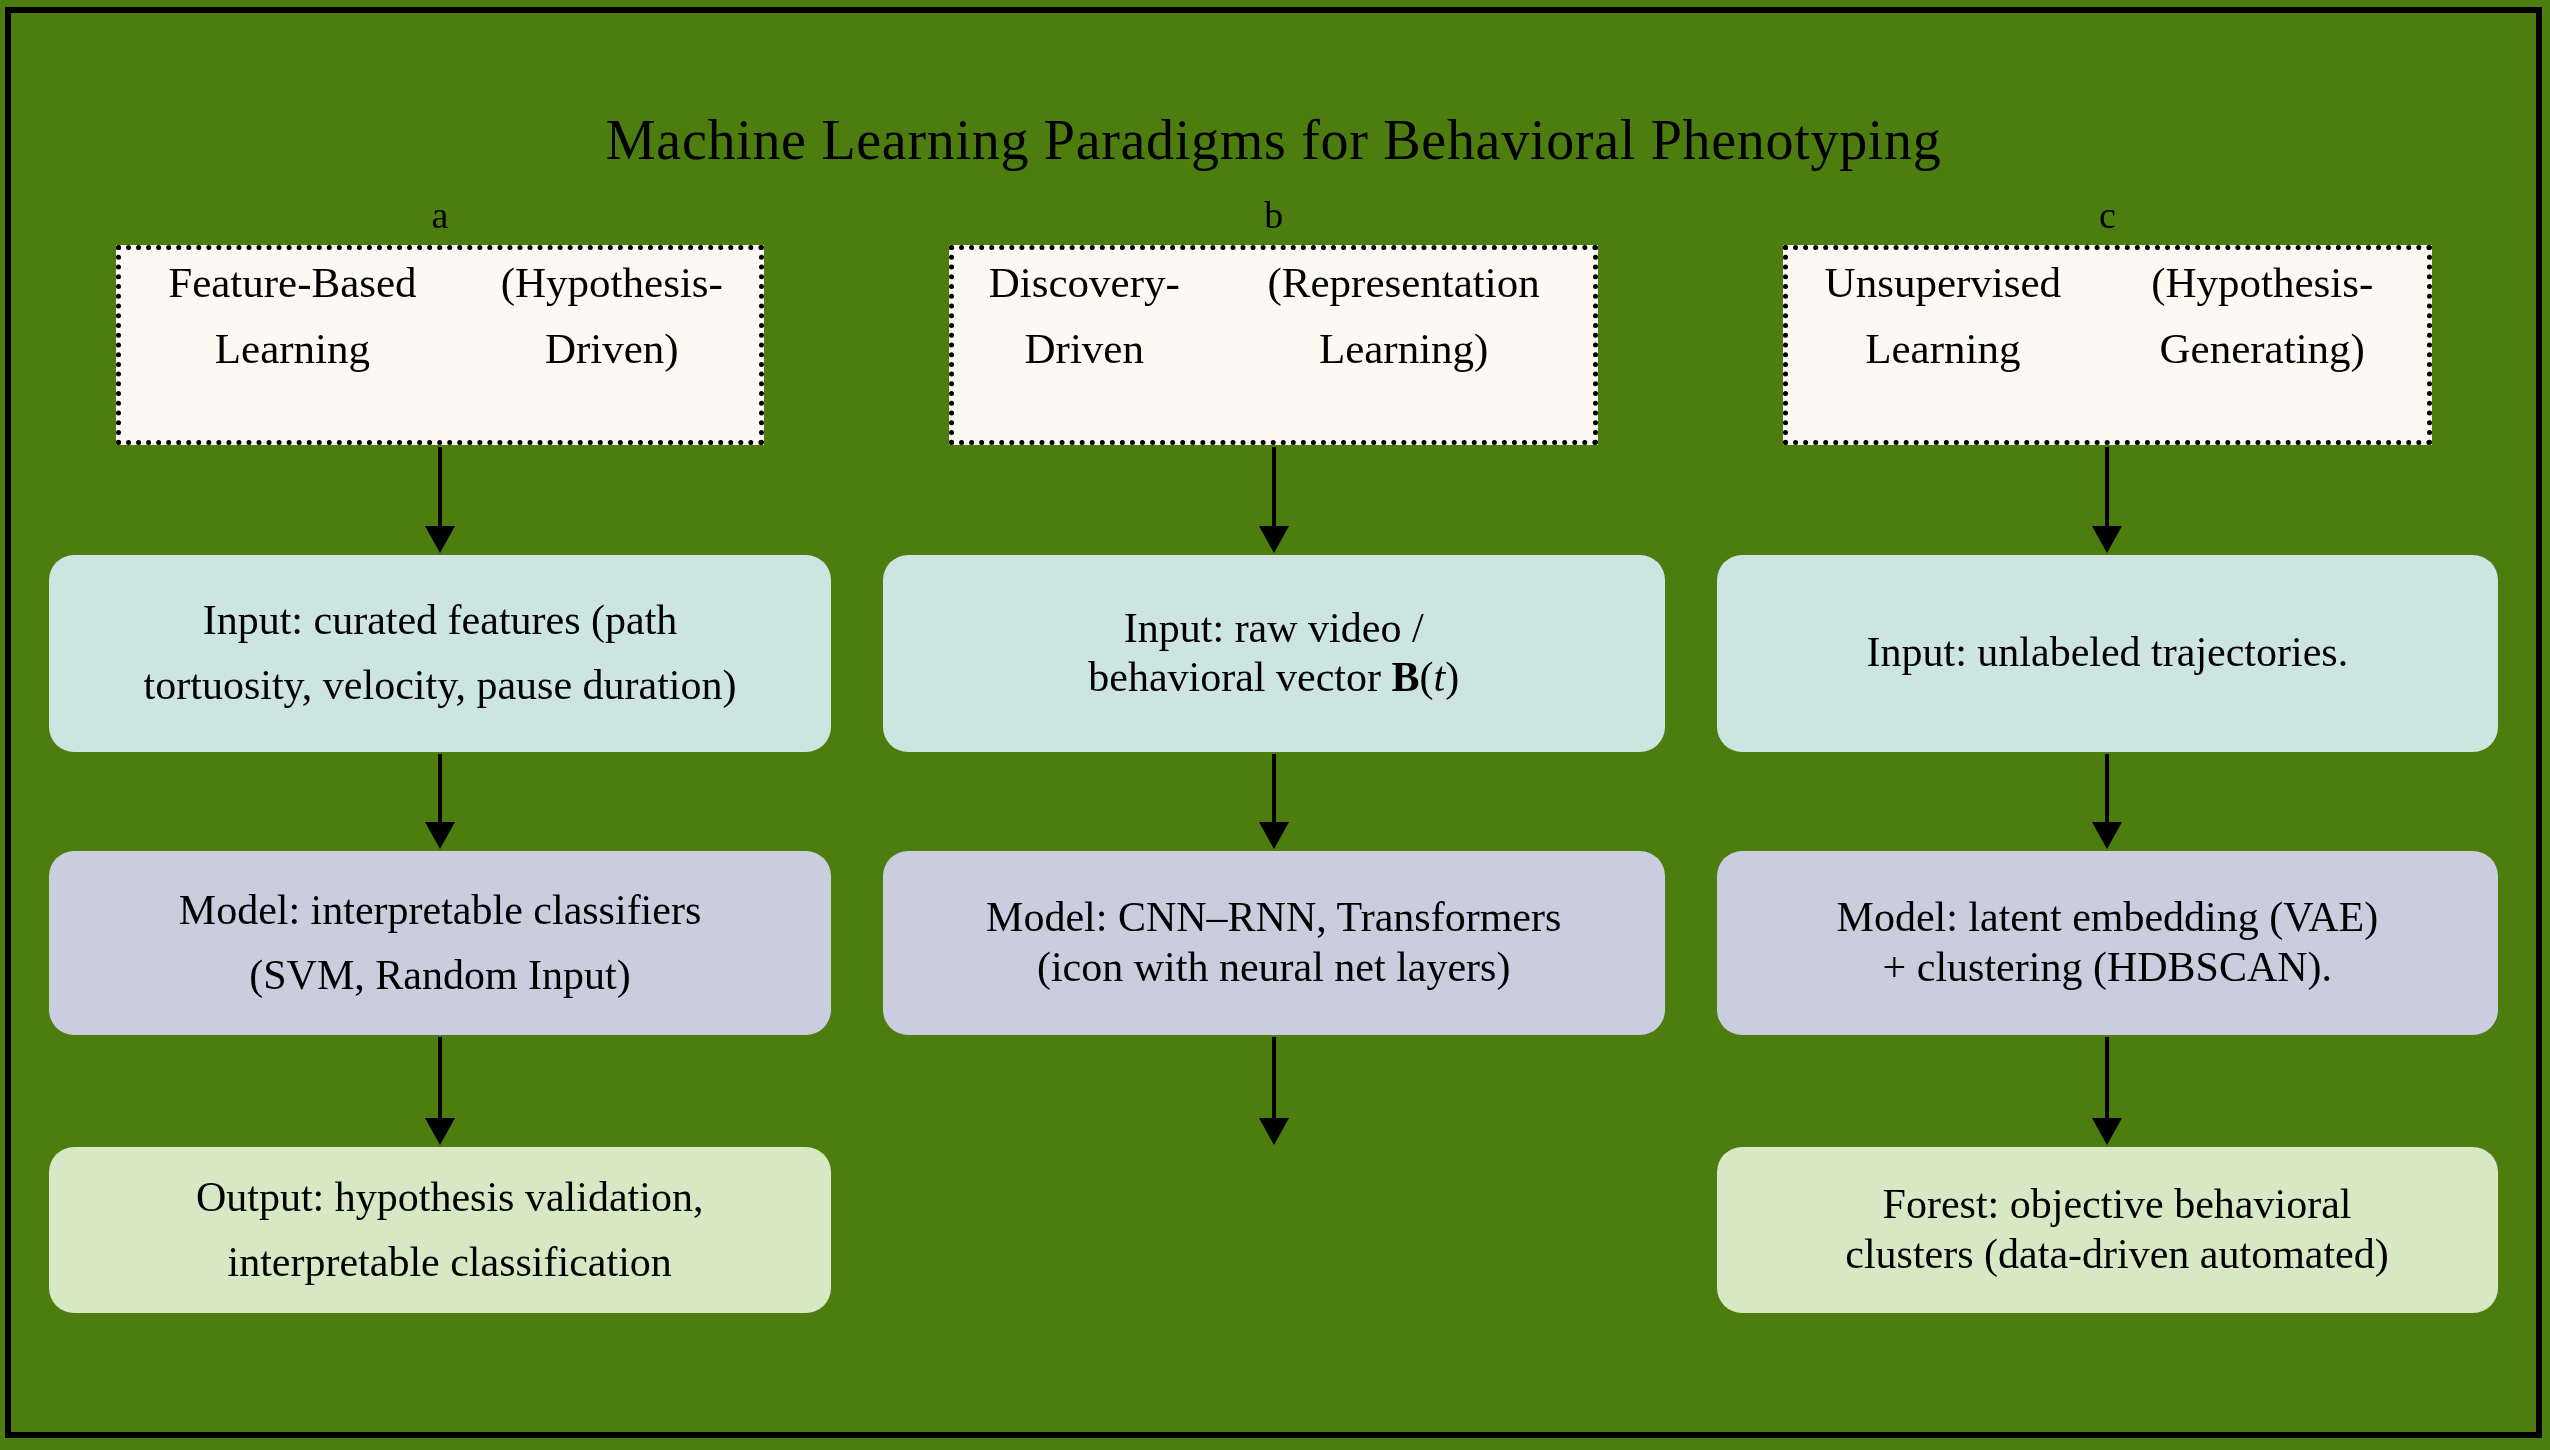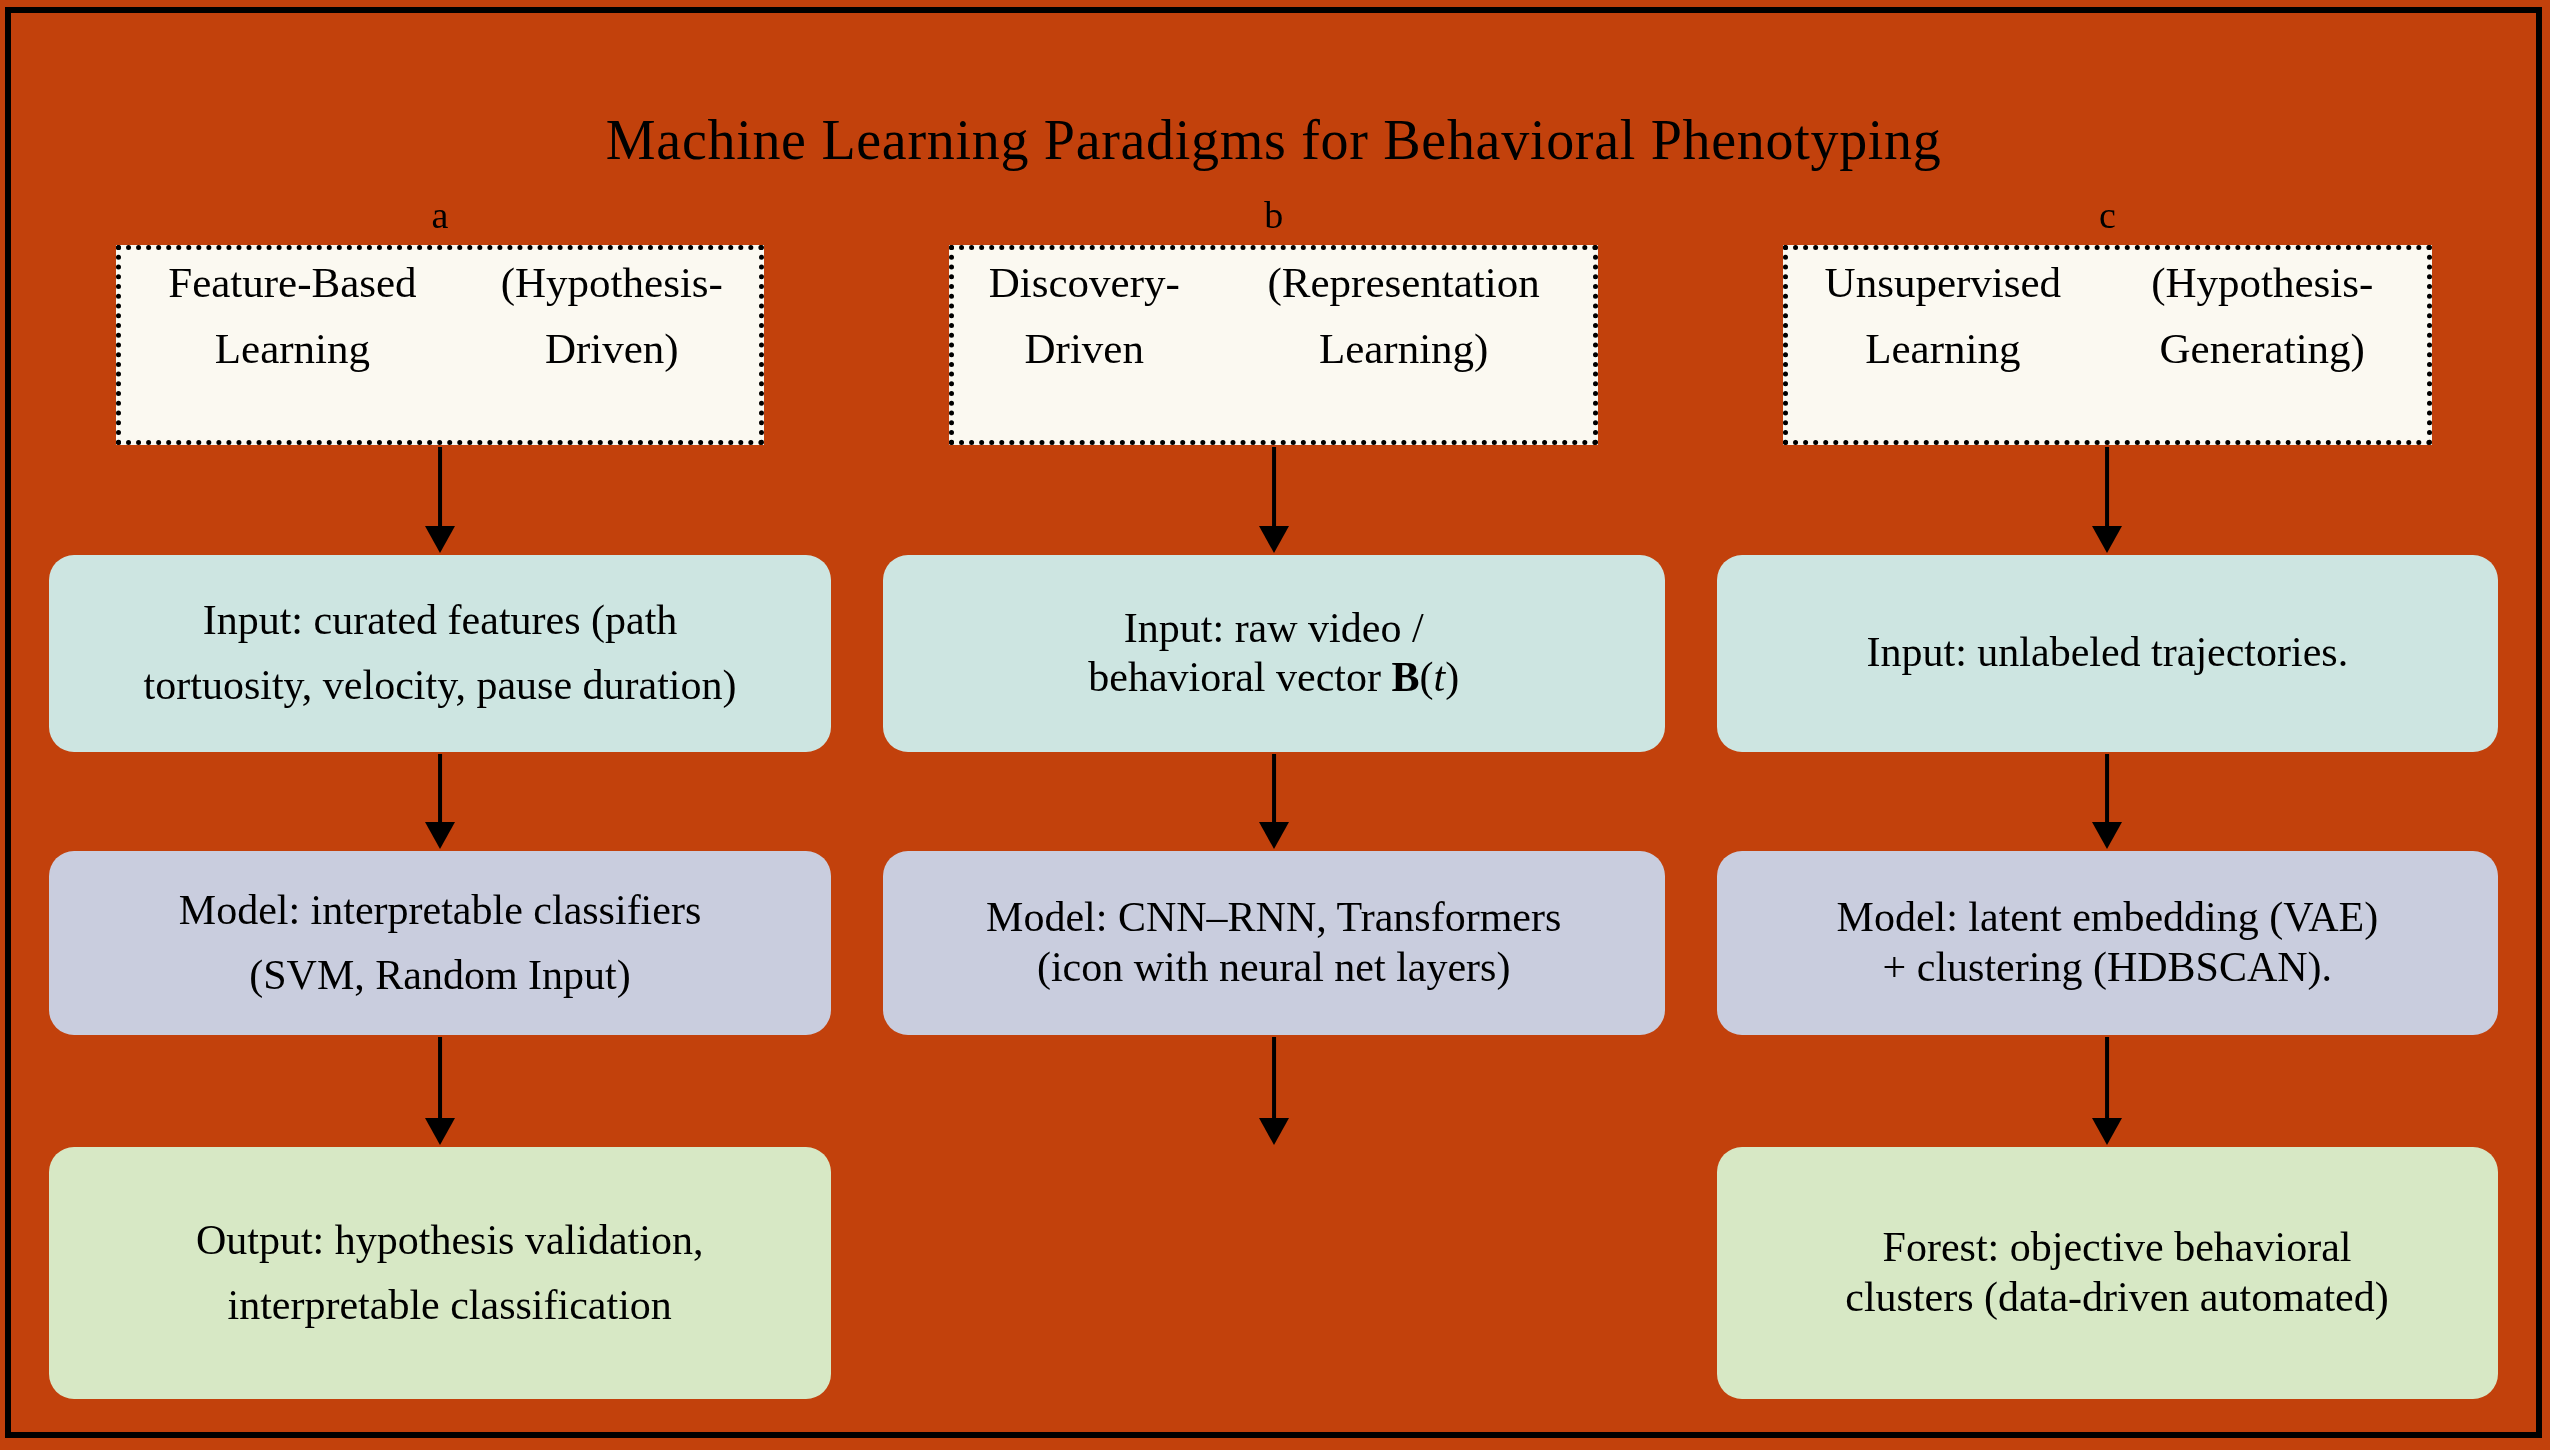--- a/index.html
+++ b/index.html
@@ -1,20 +1,20 @@
 <!DOCTYPE html>
 <html style="--input-bg: #cde5e1; --model-bg: #c9cdde; --output-bg: #d7e8c5; --header-bg: #fbf9f1; --frame-border: #000000; --text: #000000;font-size:10.4px"><head>
 <meta charset="utf-8">
 <style>
   html, body { margin: 0; padding: 0; background: #ffffff; }
   .canvas {
     position: relative;
     width: 2550px;
     height: 1451px;
-    background: #c2410c;
+    background: #4d7c0f;
     font-family: "Liberation Serif", "DejaVu Serif", serif;
     color: var(--text, #000);
     box-sizing: border-box;
   }
   .frame {
     position: absolute;
     left: 5.2px; top: 6.5px; right: 7.8px; bottom: 13px;
     border: 6.5px solid var(--frame-border, #000);
     box-sizing: border-box;
     overflow: hidden;
@@ -86,21 +86,21 @@
     flex-direction: column;
     justify-content: center;
     text-align: center;
     font-size: 42px;
     padding: 0 15.7px;
     box-sizing: border-box;
   }
   .box .line { white-space: nowrap; }
   .box.input  { height: 197px; background: var(--input-bg,  #cde5e1); }
   .box.model  { height: 184px; background: var(--model-bg,  #c9cdde); }
-  .box.output { height: 252px; background: var(--output-bg, #d7e8c5); padding-left: 35px; }
+  .box.output { height: 166px; background: var(--output-bg, #d7e8c5); padding-left: 35px; }
   .col-a .box { line-height: 1.55; }
   .col-b .box, .col-c .box { line-height: 1.18; }
   .bold-b { font-weight: bold; }
   .ital-t { font-style: italic; }
 </style>
 </head>
 <body>
 
 <div class="canvas">
   <div class="frame">

